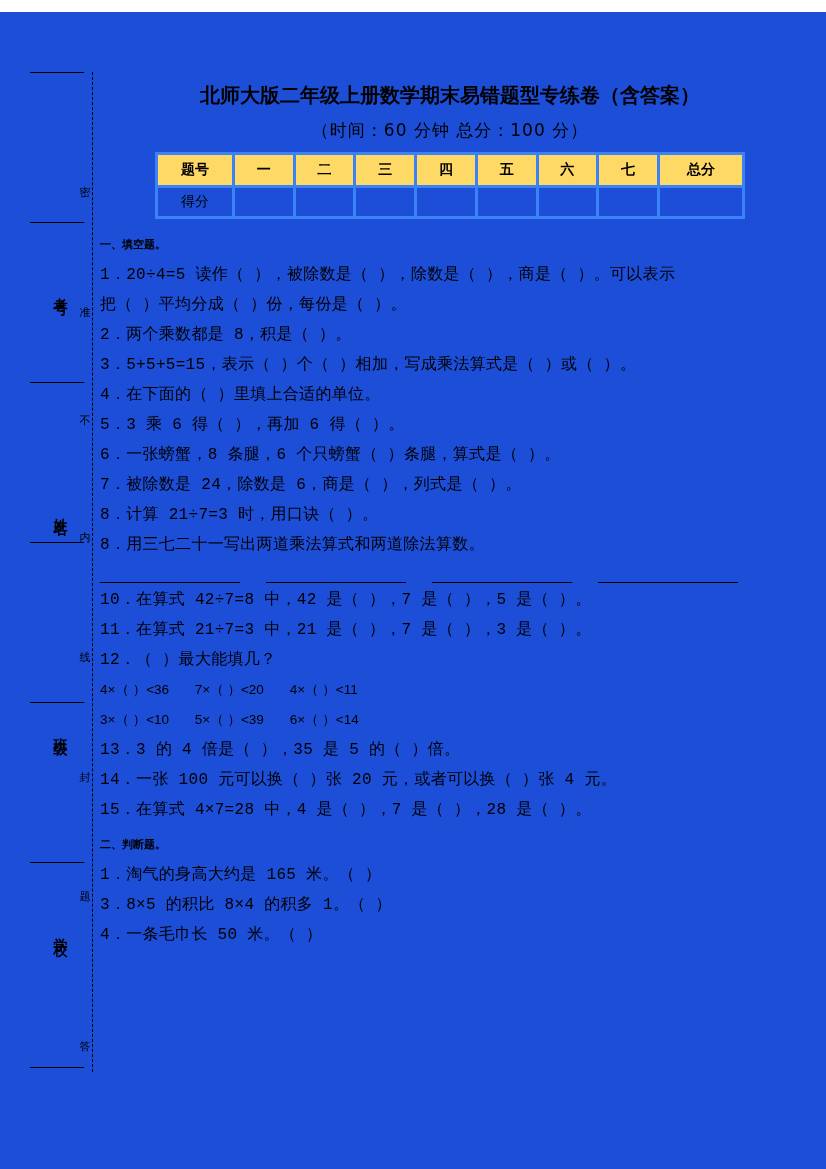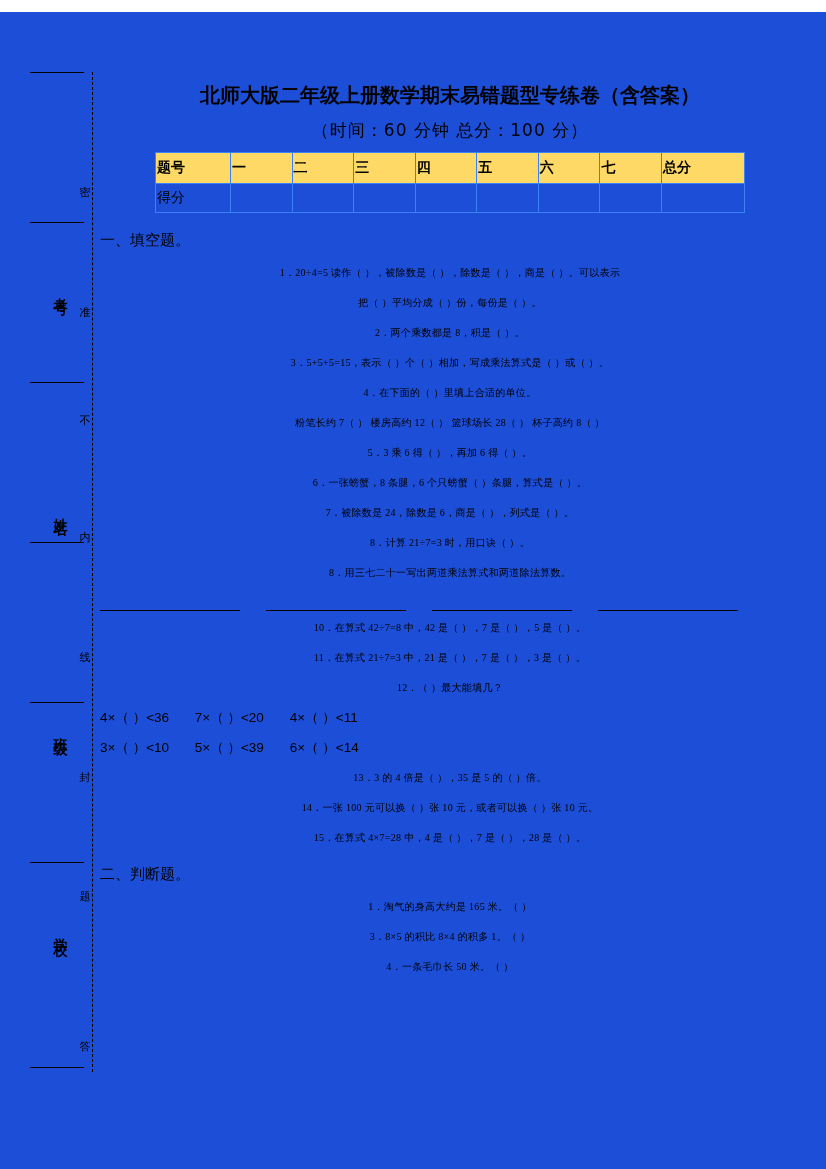--- a/index.html
+++ b/index.html
@@ -88,51 +88,51 @@
   }
 
   
   table.score {
     border-collapse: collapse;
     margin: 0 auto 18px auto;
     width: 590px;
     table-layout: fixed;
   }
   table.score td {
-    border: 1px solid #3b82f6;
+    border: 3px solid #3b82f6;
     height: 26px;
+    text-align: center;
     font-size: 14px;
     font-family: "DejaVu Sans", sans-serif;
   }
   table.score tr.head td {
     background: #ffd966;
     font-weight: bold;
     height: 28px;
   }
   table.score td.first {
     width: 72px;
   }
   table.score td.total {
     width: 80px;
   }
 
   
   .sec-title {
-    font-size: 15px;
-    font-weight: normal;
+    font-size: 11px;
+    font-weight: bold;
     font-family: "DejaVu Sans", sans-serif;
     margin: 12px 0 8px 0;
   }
   .q {
-    font-size: 10px;
+    font-size: 16px;
     line-height: 30px;
-    font-family: Liberation Serif, serif;
+    font-family: Liberation Mono, monospace;
     margin: 0;
     letter-spacing: 0.3px;
-    text-align: center;
   }
   .rule-row {
     margin: 6px 0 2px 0;
     display: flex;
     gap: 26px;
   }
   .rule {
     display: inline-block;
     width: 140px;
     border-bottom: 1px solid #000;
@@ -211,21 +211,20 @@
     </tbody>
       </table>
 
     <div class="sec-title">一、填空题。</div>
 
     <p class="q">1．20÷4=5 读作（      ），被除数是（      ），除数是（      ），商是（      ）。可以表示</p>
     <p class="q">把（      ）平均分成（      ）份，每份是（      ）。</p>
     <p class="q">2．两个乘数都是 8，积是（      ）。</p>
     <p class="q">3．5+5+5=15，表示（      ）个（      ）相加，写成乘法算式是（      ）或（      ）。</p>
     <p class="q">4．在下面的（      ）里填上合适的单位。</p>
-    <p class="q">粉笔长约 7（      ）   楼房高约 12（      ）    篮球场长 28（      ）    杯子高约 8（      ）</p>
     <p class="q">5．3 乘 6 得（      ），再加 6 得（      ）。</p>
     <p class="q">6．一张螃蟹，8 条腿，6 个只螃蟹（      ）条腿，算式是（      ）。</p>
     <p class="q">7．被除数是 24，除数是 6，商是（      ），列式是（      ）。</p>
     <p class="q">8．计算 21÷7=3 时，用口诀（      ）。</p>
     <p class="q">8．用三七二十一写出两道乘法算式和两道除法算数。</p>
 
     <div class="rule-row">
       <span class="rule"></span>
       <span class="rule"></span>
       <span class="rule"></span>
@@ -241,21 +240,21 @@
       <span class="item">7×（      ）&lt;20</span>
       <span class="item">4×（      ）&lt;11</span>
     </div>
     <div class="sub-row">
       <span class="item">3×（      ）&lt;10</span>
       <span class="item">5×（      ）&lt;39</span>
       <span class="item">6×（      ）&lt;14</span>
     </div>
 
     <p class="q">13．3 的 4 倍是（      ），35 是 5 的（      ）倍。</p>
-    <p class="q">14．一张 100 元可以换（      ）张 10 元，或者可以换（      ）张 10 元。</p>
+    <p class="q">14．一张 100 元可以换（      ）张 20 元，或者可以换（      ）张 4 元。</p>
     <p class="q">15．在算式 4×7=28 中，4 是（      ），7 是（      ），28 是（      ）。</p>
 
     <div class="sec-title">二、判断题。</div>
     <p class="q">1．淘气的身高大约是 165 米。（      ）</p>
     <p class="q">3．8×5 的积比 8×4 的积多 1。（      ）</p>
     <p class="q">4．一条毛巾长 50 米。（      ）</p>
 
   </div>
 </div>
 

